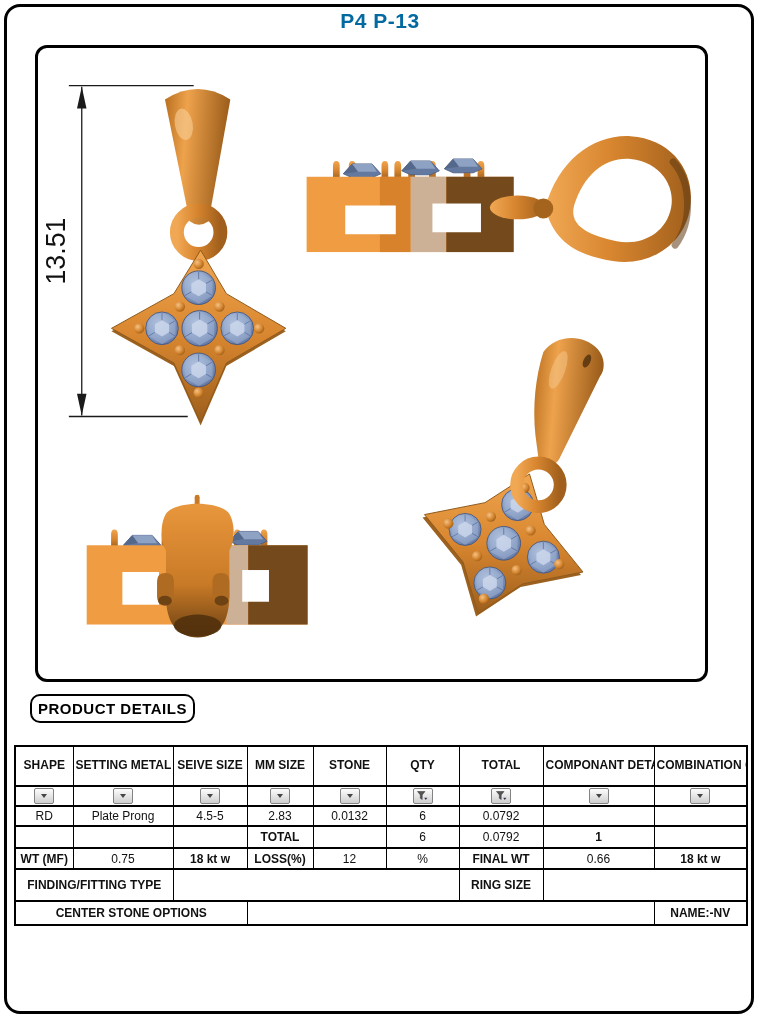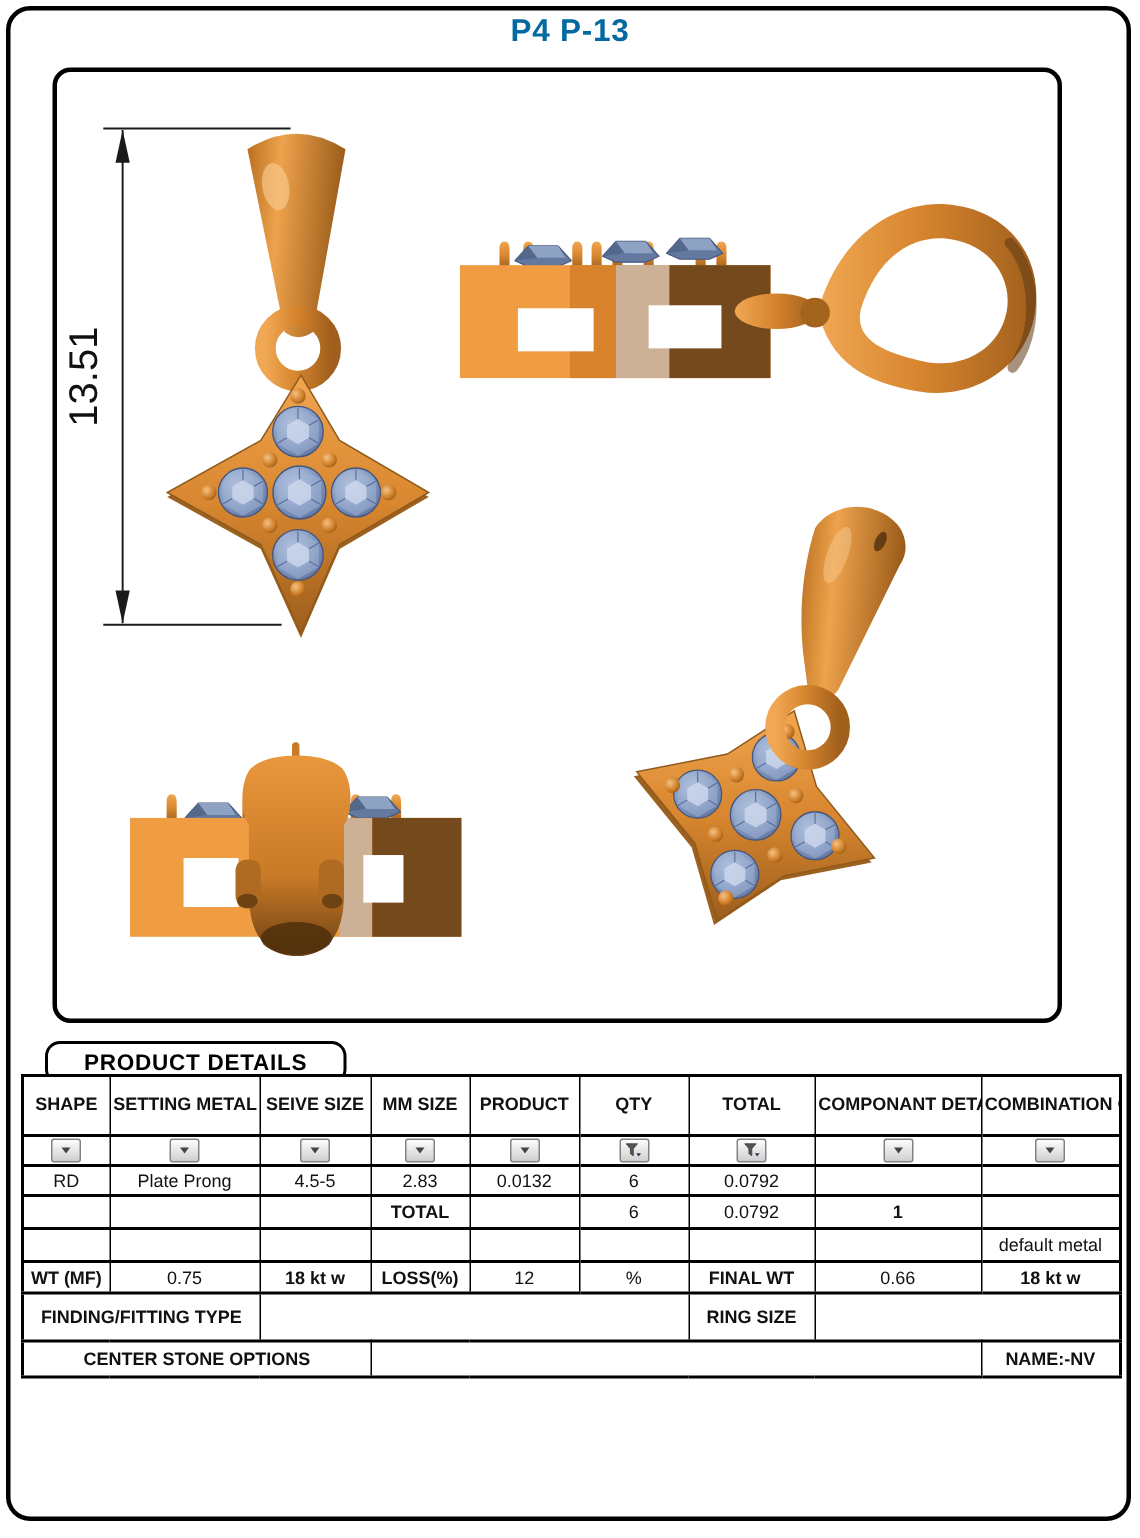--- a/index.html
+++ b/index.html
@@ -6,24 +6,24 @@
   .page{position:relative;width:760px;height:1025px;background:#fff;overflow:hidden;
         font-family:"Liberation Sans",sans-serif;}
   .outer-border{position:absolute;left:4px;top:4px;width:750px;height:1010px;
         border:3px solid #000;border-radius:16px;box-sizing:border-box;}
   .page-title{position:absolute;left:0;top:9px;width:100%;text-align:center;
         font-size:21px;font-weight:bold;color:#0369a1;letter-spacing:.5px;}
   .render-box{position:absolute;left:35px;top:45px;width:673px;height:637px;
         border:3px solid #000;border-radius:12px;box-sizing:border-box;background:#fff;}
   .render-box svg{display:block;}
   .pd-label{position:absolute;left:30px;top:694px;display:inline-block;
-        border:2px solid #000;border-radius:10px;padding:4px 24px;
+        border:2px solid #000;border-radius:10px;padding:4px 6px;
         font-size:15px;font-weight:bold;letter-spacing:.5px;background:#fff;}
   
-  .spec{position:absolute;left:14px;top:716px;width:732px;border-collapse:collapse;
+  .spec{position:absolute;left:14px;top:745px;width:732px;border-collapse:collapse;
         table-layout:fixed;border:2px solid #000;background:#fff;}
   .spec td{border:1px solid #000;border-bottom-width:2px;font-size:12px;text-align:center;
         padding:0 2px;overflow:hidden;white-space:nowrap;color:#111;vertical-align:middle;}
   .hdr{color:#c23030;font-weight:bold;font-size:11px;white-space:normal;line-height:1.15;padding:2px;}
   .b{font-weight:bold;}
   .left{text-align:left;padding-left:4px;}
   .l2{border-left-width:2px;} .r2{border-right-width:2px;}
   .red1{color:#b02438;font-weight:bold;font-size:13px;}
   .metal{color:#e0503f;font-size:15px;}
   .grey{color:#555;}
@@ -216,21 +216,21 @@
       <col style="width:84px">
         <col style="width:111px">
         <col style="width:93px">
     </colgroup>
     <tbody>
       <tr class="r-head">
         <td class="hdr">SHAPE</td>
         <td class="hdr">SETTING  METAL</td>
         <td class="hdr">SEIVE SIZE</td>
         <td class="hdr">MM SIZE</td>
-        <td class="hdr">PRODUCT</td>
+        <td class="hdr">STONE</td>
         <td class="hdr">QTY</td>
         <td class="hdr">TOTAL</td>
         <td class="hdr">COMPONANT DETAILS</td>
         <td class="hdr">COMBINATION OF METAL</td>
       </tr>
       <tr class="r-filter">
         <td class="fcell"><span class="fbtn">
               <span class="tri"></span>
             </span></td>
         <td class="fcell"><span class="fbtn">
@@ -278,31 +278,20 @@
       <tr class="r-total">
         <td></td>
         <td></td>
         <td></td>
         <td class="b">TOTAL</td>
         <td></td>
         <td>6</td>
         <td>0.0792</td>
         <td class="red1">1</td>
         <td></td>
-      </tr>
-      <tr class="r-metal">
-        <td></td>
-        <td></td>
-        <td></td>
-        <td></td>
-        <td></td>
-        <td></td>
-        <td></td>
-        <td></td>
-        <td class="metal">default metal</td>
       </tr>
       <tr class="r-wt">
         <td class="b r2">WT (MF)</td>
         <td>0.75</td>
         <td class="b">18 kt w</td>
         <td class="b l2 r2">LOSS(%)</td>
         <td class="grey">12</td>
         <td>%</td>
         <td class="b l2 r2">FINAL WT</td>
         <td>0.66</td>

